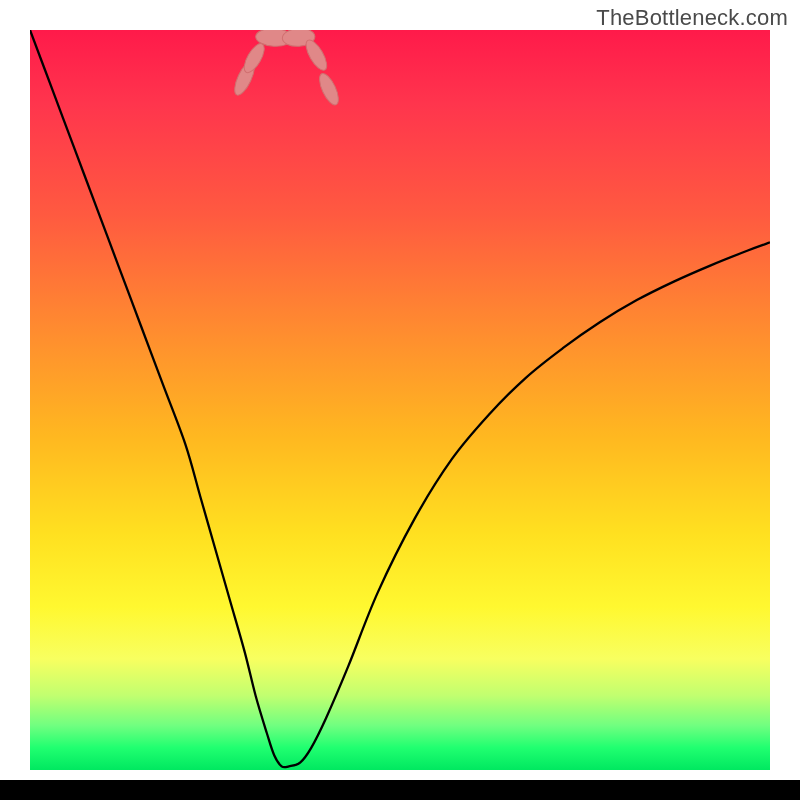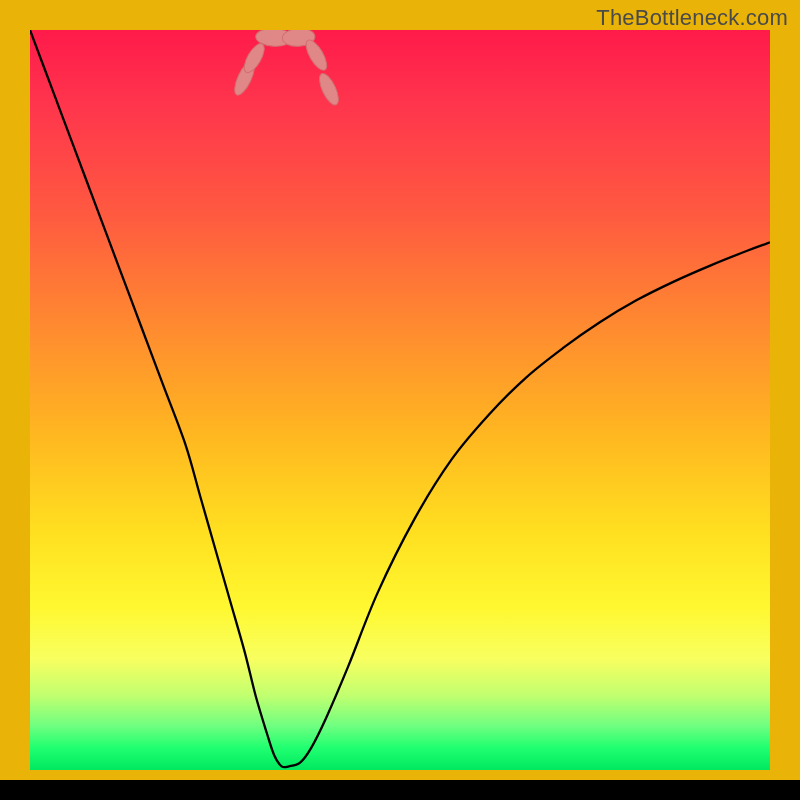--- a/index.html
+++ b/index.html
@@ -9,21 +9,21 @@
     height: 800px;
     overflow: hidden;
     background: #000;
   }
   .frame {
     position: absolute;
     top: 0;
     left: 0;
     width: 800px;
     height: 780px;
-    background: #eab308;
+    background: #ffffff;
   }
   .plot-area {
     position: absolute;
     top: 30px;
     left: 30px;
     width: 740px;
     height: 740px;
     background: linear-gradient(to bottom,
       #ff1a4a 0%,
       #ff354d 10%,

